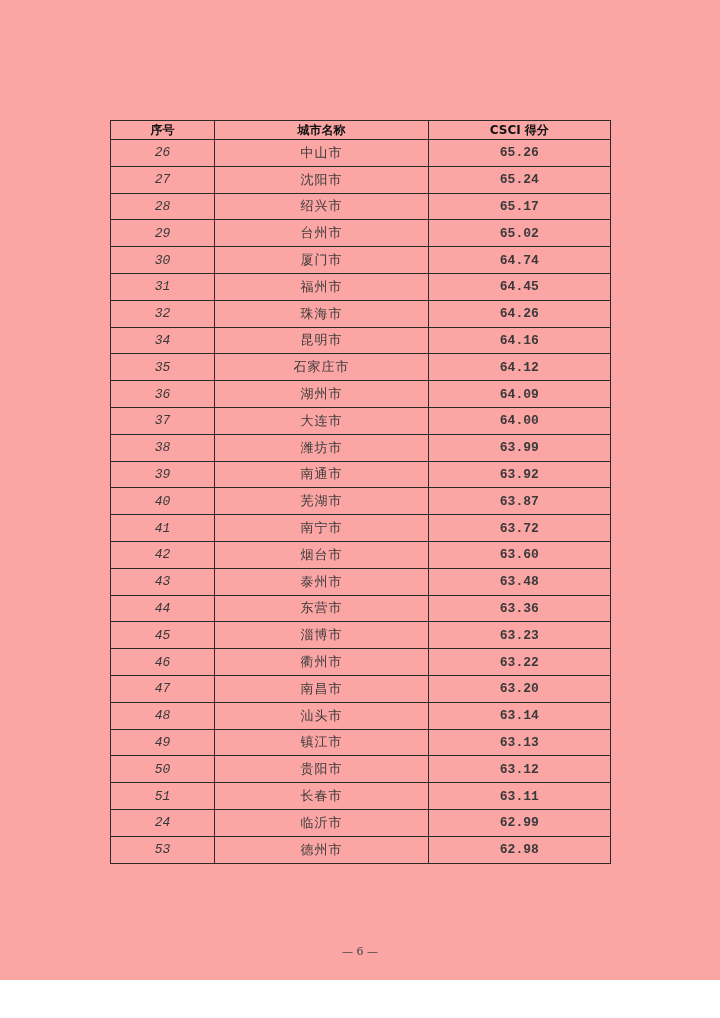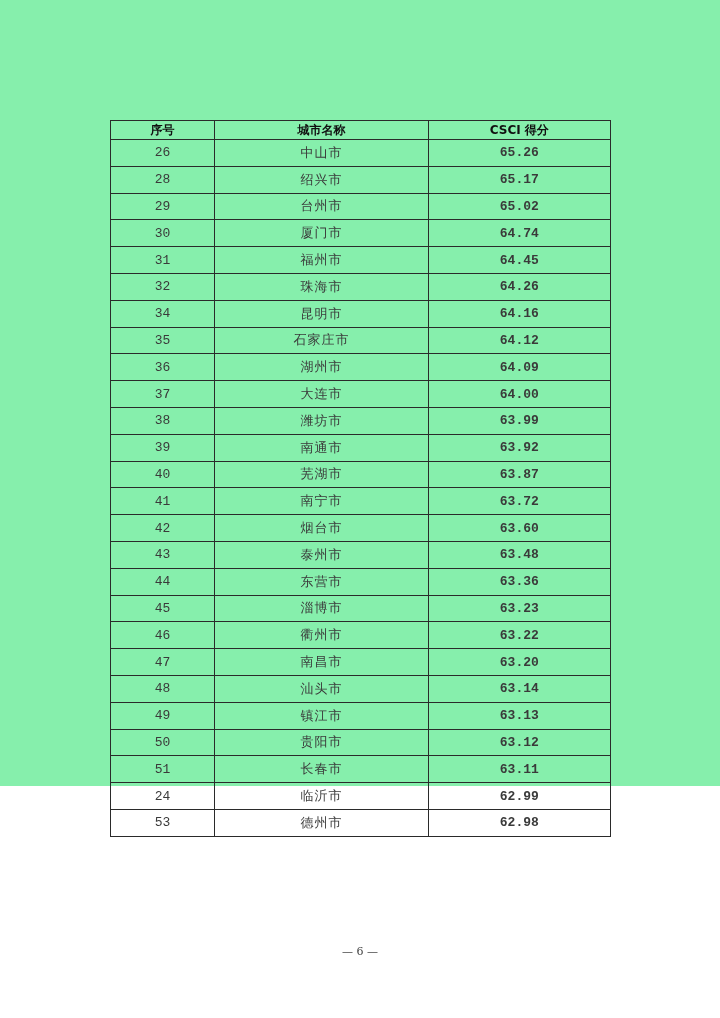--- a/index.html
+++ b/index.html
@@ -11,22 +11,22 @@
       width: 720px;
       height: 1018px;
       position: relative;
       overflow: hidden;
       font-family: "DejaVu Serif", "Liberation Serif", serif;
       color: #333333;
     }
     .page {
       position: absolute;
       left: 0; top: 0;
-      width: 720px; height: 786px;
-      background: #86efac;
+      width: 720px; height: 980px;
+      background: #fca5a5;
     }
     table.rank-table {
       position: absolute;
       left: 110px;
       top: 120px;
       width: 501px;
       border-collapse: collapse;
       table-layout: fixed;
     }
     table.rank-table th,
@@ -45,20 +45,21 @@
       color: #111111;
     }
     table.rank-table td {
       height: 25.8px;
       font-size: 13px;
       color: #3a3a3a;
     }
     table.rank-table td.num {
       font-family: "Liberation Mono", "DejaVu Sans Mono", monospace;
       font-size: 13px;
+      font-style: italic;
     }
     table.rank-table td.score {
       font-family: "Liberation Mono", "DejaVu Sans Mono", monospace;
       font-size: 13px;
       font-weight: bold;
     }
     table.rank-table td.city {
       font-size: 13px;
       letter-spacing: 1px;
     }
@@ -93,20 +94,25 @@
         <th>CSCI 得分</th>
       </tr>
     </thead>
     <tbody id="table-body">
     <tr>
           <td class="num">26</td>
           <td class="city">中山市</td>
           <td class="score">65.26</td>
         </tr>
         <tr>
+          <td class="num">27</td>
+          <td class="city">沈阳市</td>
+          <td class="score">65.24</td>
+        </tr>
+        <tr>
           <td class="num">28</td>
           <td class="city">绍兴市</td>
           <td class="score">65.17</td>
         </tr>
         <tr>
           <td class="num">29</td>
           <td class="city">台州市</td>
           <td class="score">65.02</td>
         </tr>
         <tr>

